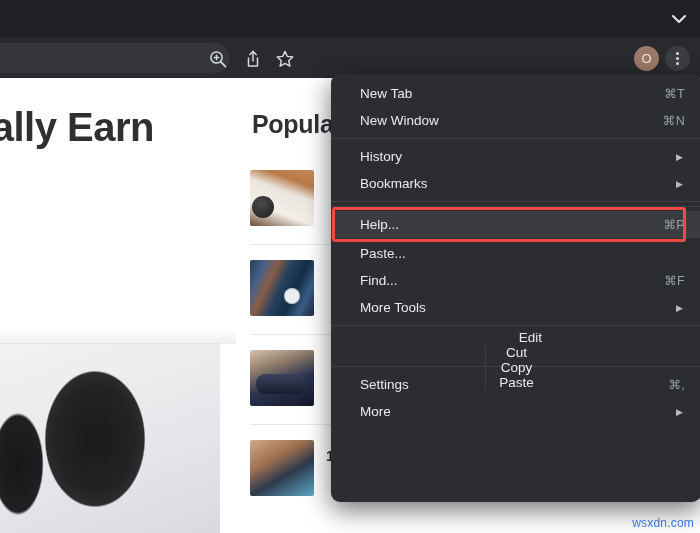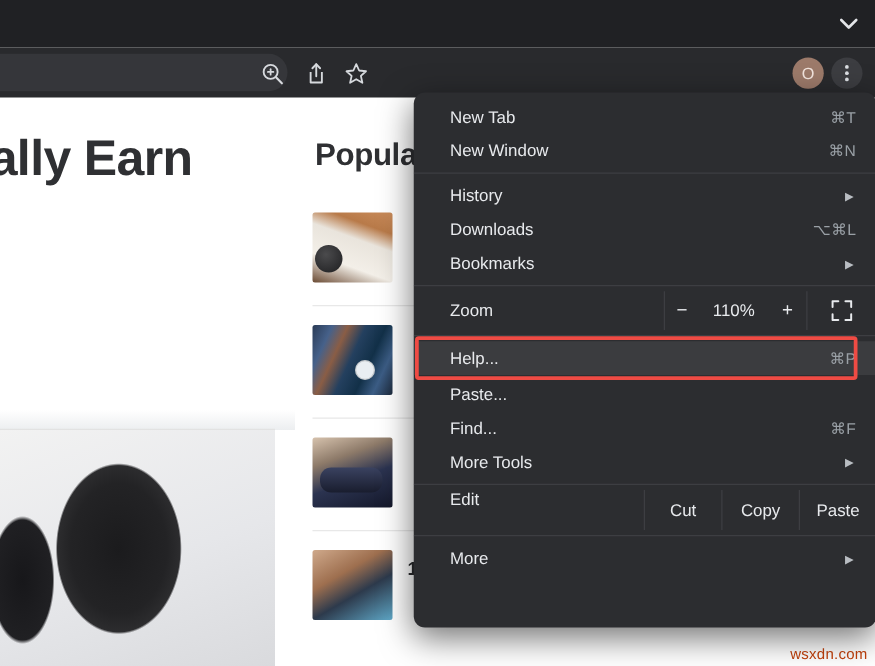--- a/index.html
+++ b/index.html
@@ -48,21 +48,21 @@
       linear-gradient(115deg,#2a3b56 0%,#46618a 18%,#8a5d45 32%,#24405f 48%,#123048 66%,#3c5d85 82%,#1d2a3c 100%);}
   .th-b:after{content:"";position:absolute;left:34px;top:28px;width:16px;height:16px;border-radius:50%;
       background:#e9eef2;box-shadow:0 0 0 1px rgba(0,0,0,.15) inset;}
   .th-c{background:linear-gradient(160deg,#d6c2ad 0%,#8d7a69 30%,#2b3350 58%,#14182a 100%);}
   .th-c:after{content:"";position:absolute;left:6px;top:24px;width:50px;height:20px;border-radius:9px;
       background:linear-gradient(180deg,#3a4260,#191d2e);}
   .th-d{background:linear-gradient(150deg,#cfa98b 0%,#9e6f4f 35%,#2d3a4c 60%,#5fa8c8 100%);}
 
   #watermark{
     position:absolute;right:6px;bottom:3px;
-    font-size:12px;color:#c2410c;letter-spacing:.2px;
+    font-size:12px;color:#3b82f6;letter-spacing:.2px;
   }
 
   
   #chrome-top{position:absolute;left:0;top:0;width:700px;height:38px;background:#202124;}
   #chevron{position:absolute;right:10px;top:9px;width:22px;height:20px;cursor:default;}
   #chrome-toolbar{position:absolute;left:0;top:38px;width:700px;height:40px;background:#292a2d;}
   #omni-pill{
     position:absolute;left:-40px;top:5px;width:270px;height:30px;border-radius:15px;background:#35363a;
   }
   .tb-icon{position:absolute;top:10px;width:22px;height:22px;}
@@ -109,22 +109,22 @@
     display:flex;align-items:center;justify-content:center;height:31px;
     border-left:1px solid #3d3e42;box-sizing:border-box;
   }
   #zminus{width:28px;color:#e8eaed;font-size:15px;}
   #zval{width:56px;color:#e8eaed;font-size:13.5px;border-left:none;}
   #zplus{width:30px;color:#e8eaed;font-size:15px;border-left:none;}
   #zfull{width:56px;}
 
   
   #edit-row{
-    position:relative;height:32px;display:flex;
-    color:#e8eaed;font-size:13.5px;box-sizing:border-box;
+    position:relative;height:32px;display:flex;align-items:center;
+    color:#e8eaed;font-size:13.5px;box-sizing:border-box;flex-direction:column;
   }
   #edit-row .elabel{padding-left:29px;flex:1 1 auto;}
   .ecell{
     display:flex;align-items:center;justify-content:center;height:32px;width:62px;
     border-left:1px solid #3d3e42;box-sizing:border-box;color:#e8eaed;
   }
 
   
   #print-wrap{position:relative;}
   #print-row{background:#3b3c3f;}
@@ -231,46 +231,27 @@
   </div>
 
   <div class="msep"></div>
 
   <div class="mi">
     <span class="lbl">History</span>
     <span class="spacer"></span>
     <span class="arrow">▶</span>
   </div>
   <div class="mi">
-    <span class="lbl">Downloads</span>
-    <span class="spacer"></span>
-    <span class="sc">⌥⌘L</span>
-  </div>
-  <div class="mi">
     <span class="lbl">Bookmarks</span>
     <span class="spacer"></span>
     <span class="arrow">▶</span>
   </div>
 
   <div class="msep"></div>
 
-  <div id="zoom-row">
-    <span class="zlabel">Zoom</span>
-    <span class="zcell" id="zminus">−</span>
-    <span class="zcell" id="zval">110%</span>
-    <span class="zcell" id="zplus">+</span>
-    <span class="zcell" id="zfull">
-      <svg width="17" height="17" viewBox="0 0 17 17">
-        <path d="M1 5.6 L1 1 L5.6 1" fill="none" stroke="#e8eaed" stroke-width="1.7" stroke-linecap="round" stroke-linejoin="round"></path>
-        <path d="M11.4 1 L16 1 L16 5.6" fill="none" stroke="#e8eaed" stroke-width="1.7" stroke-linecap="round" stroke-linejoin="round"></path>
-        <path d="M16 11.4 L16 16 L11.4 16" fill="none" stroke="#e8eaed" stroke-width="1.7" stroke-linecap="round" stroke-linejoin="round"></path>
-        <path d="M5.6 16 L1 16 L1 11.4" fill="none" stroke="#e8eaed" stroke-width="1.7" stroke-linecap="round" stroke-linejoin="round"></path>
-      </svg>
-    </span>
-  </div>
 
   <div class="msep"></div>
 
   <div id="print-wrap">
     <div class="mi" id="print-row">
       <span class="lbl">Help...</span>
       <span class="spacer"></span>
       <span class="sc">⌘P</span>
     </div>
     <div id="print-hl"></div>
@@ -299,18 +280,23 @@
   <div id="edit-row">
     <span class="elabel">Edit</span>
     <span class="ecell">Cut</span>
     <span class="ecell">Copy</span>
     <span class="ecell">Paste</span>
   </div>
 
   <div class="msep"></div>
 
   <div class="mi">
+    <span class="lbl">Settings</span>
+    <span class="spacer"></span>
+    <span class="sc">⌘,</span>
+  </div>
+  <div class="mi">
     <span class="lbl">More</span>
     <span class="spacer"></span>
     <span class="arrow">▶</span>
   </div>
 
 </div>
 
 </body></html>

